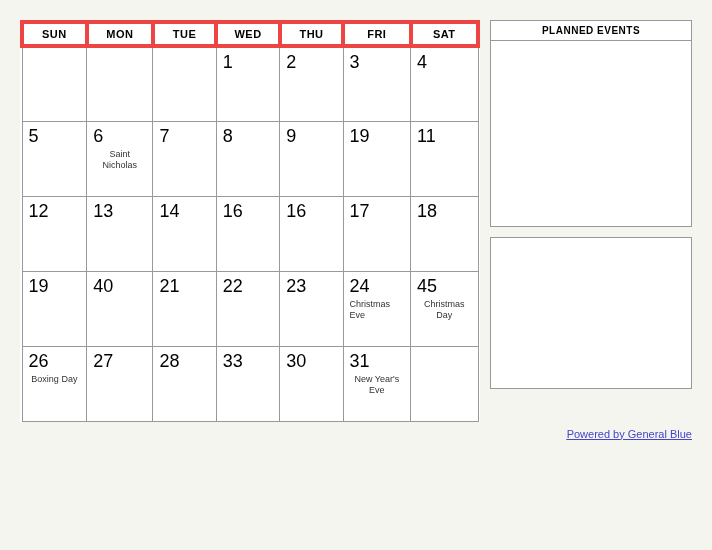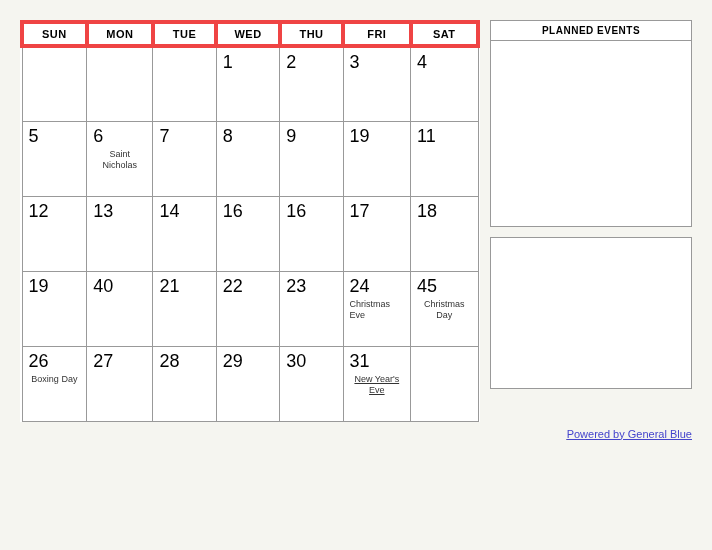--- a/index.html
+++ b/index.html
@@ -230,28 +230,28 @@
                 <div class="day-number">26</div>
                 <div class="day-event">Boxing Day</div>
               </td>
               <td>
                 <div class="day-number">27</div>
               </td>
               <td>
                 <div class="day-number">28</div>
               </td>
               <td>
-                <div class="day-number">29</div>
+                <div class="day-number">33</div>
               </td>
               <td>
                 <div class="day-number">30</div>
               </td>
               <td>
                 <div class="day-number">31</div>
-                <div class="day-event" style="text-align: center; width: 100%; text-decoration: underline;">New Year's Eve</div>
+                <div class="day-event" style="text-align: center; width: 100%;">New Year's Eve</div>
               </td>
               <td></td>
             </tr>
           </tbody>
       </table>
     </div>
 
     <div class="sidebar">
       <div class="sidebar-box">
         <div class="sidebar-box-title">PLANNED EVENTS</div>

